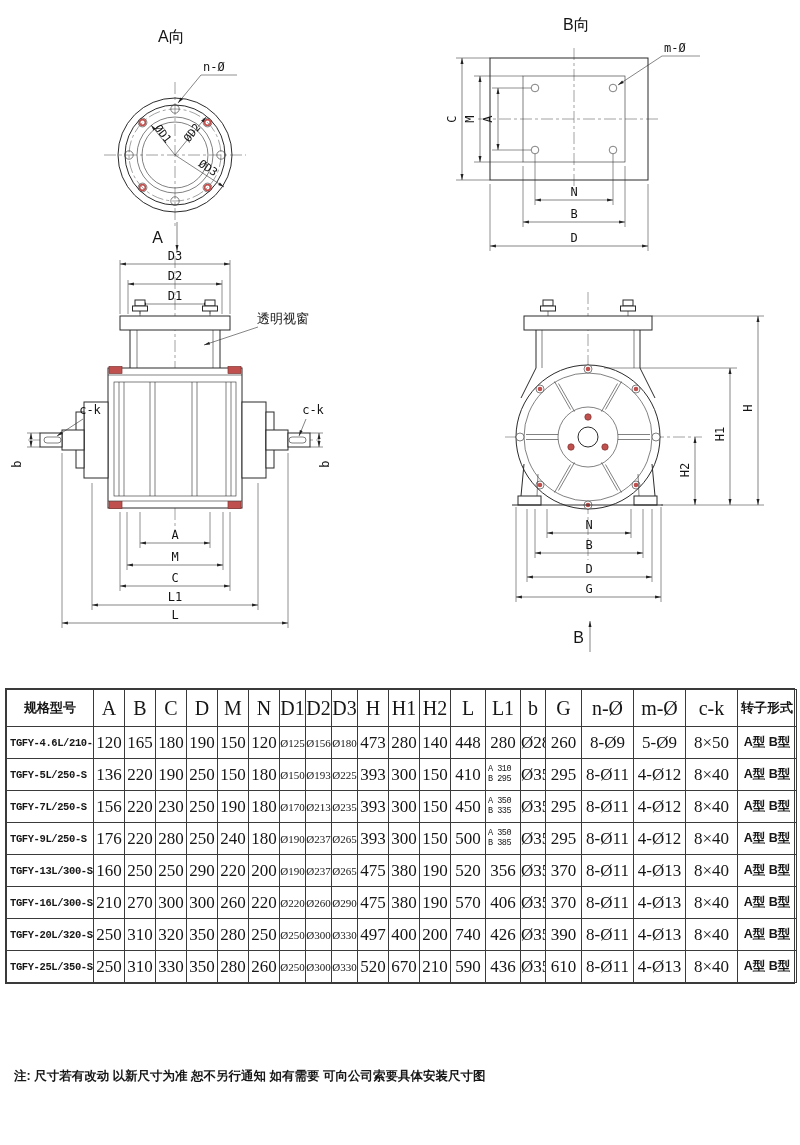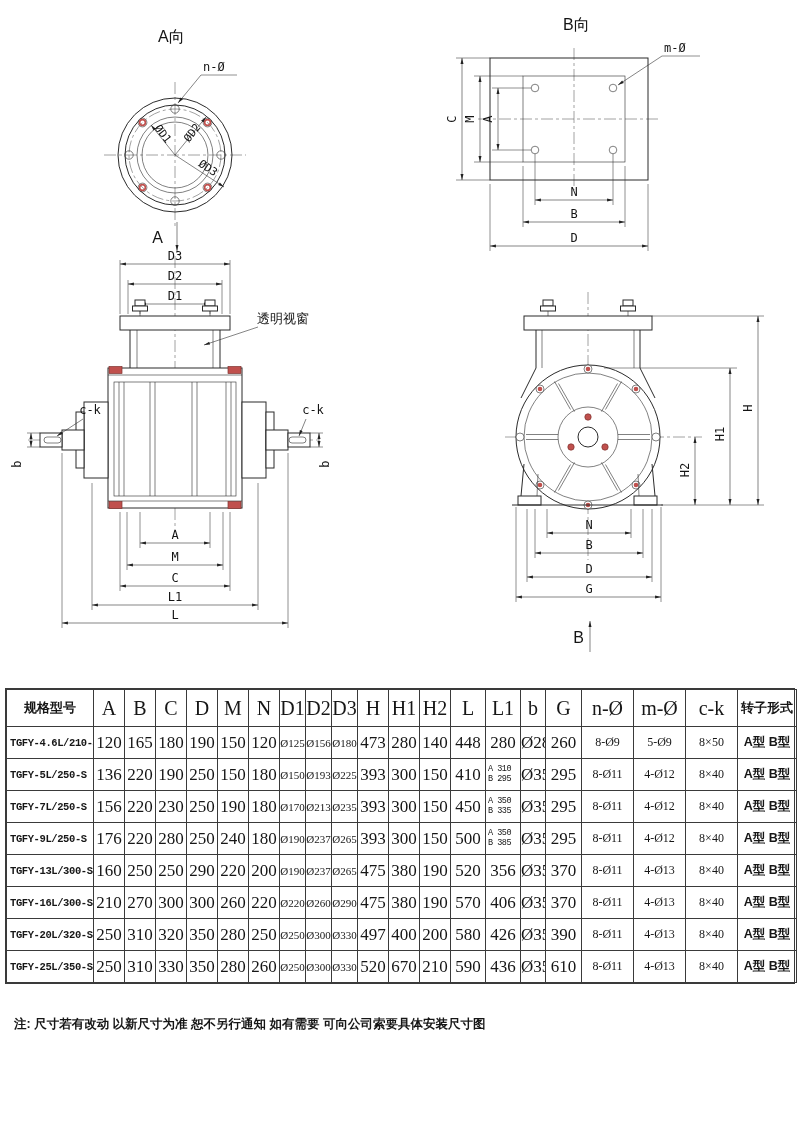--- a/index.html
+++ b/index.html
@@ -26,25 +26,25 @@
     font-family:"Liberation Serif",serif;font-size:33px;letter-spacing:2px;
     border-bottom:1px solid #3a3a3a;font-weight:600;}
   table{border-collapse:collapse;table-layout:fixed;width:100%;}
   th,td{border:1px solid #3a3a3a;text-align:center;padding:0;overflow:hidden;white-space:nowrap;}
   thead th{height:36px;font-family:"Liberation Serif",serif;font-size:20px;font-weight:normal;margin-left:28px;}
   th.model-h,th.rotor-h{font-size:13px;font-weight:bold;font-family:"Liberation Sans",sans-serif;}
   tbody td{height:31px;font-family:"Liberation Serif",serif;font-size:17px;}
   td.model{font-size:10.5px;font-weight:bold;text-align:left;padding-left:3px;
     font-family:"Liberation Mono",monospace;letter-spacing:-0.4px;}
   td.dia{font-size:11px;}
-  td.hole{font-size:12px;}
+  td.hole{font-size:17px;}
   td.rotor{font-size:12.5px;font-weight:bold;font-family:"Liberation Sans",sans-serif;text-align:center;}
   td.split{font-size:8.5px;line-height:1.1;white-space:pre-line;text-align:left;padding-left:2px;
     font-family:"Liberation Mono",monospace;font-weight:normal;letter-spacing:-0.5px;}
-  .note{margin:32px 0 0 14px;font-size:12.5px;font-weight:bold;font-family:"Liberation Sans",sans-serif;}
+  .note{margin:84px 0 0 14px;font-size:12.5px;font-weight:bold;font-family:"Liberation Sans",sans-serif;}
 </style>
 </head>
 <body>
 
 <div class="sheet">
 
 <svg width="800" height="688" viewBox="0 0 800 688">
   <defs>
     <marker id="arw" viewBox="0 0 10 8" refX="9.5" refY="4" markerWidth="11" markerHeight="9" orient="auto-start-reverse">
       <path d="M0.5,1.7 L9.5,4 L0.5,6.3 Z" fill="#222"></path>
@@ -541,21 +541,21 @@
             <td class="num">320</td>
             <td class="num">350</td>
             <td class="num">280</td>
             <td class="num">250</td>
             <td class="dia">Ø250</td>
             <td class="dia">Ø300</td>
             <td class="dia">Ø330</td>
             <td class="num">497</td>
             <td class="num">400</td>
             <td class="num">200</td>
-            <td class="num">580</td>
+            <td class="num">740</td>
             <td class="num">426</td>
             <td class="num">Ø35</td>
             <td class="num">390</td>
             <td class="hole">8-Ø11</td>
             <td class="hole">4-Ø13</td>
             <td class="hole">8×40</td>
             <td class="rotor">A型 B型</td>
           </tr>
           <tr>
             <td class="model">TGFY-25L/350-S</td>

